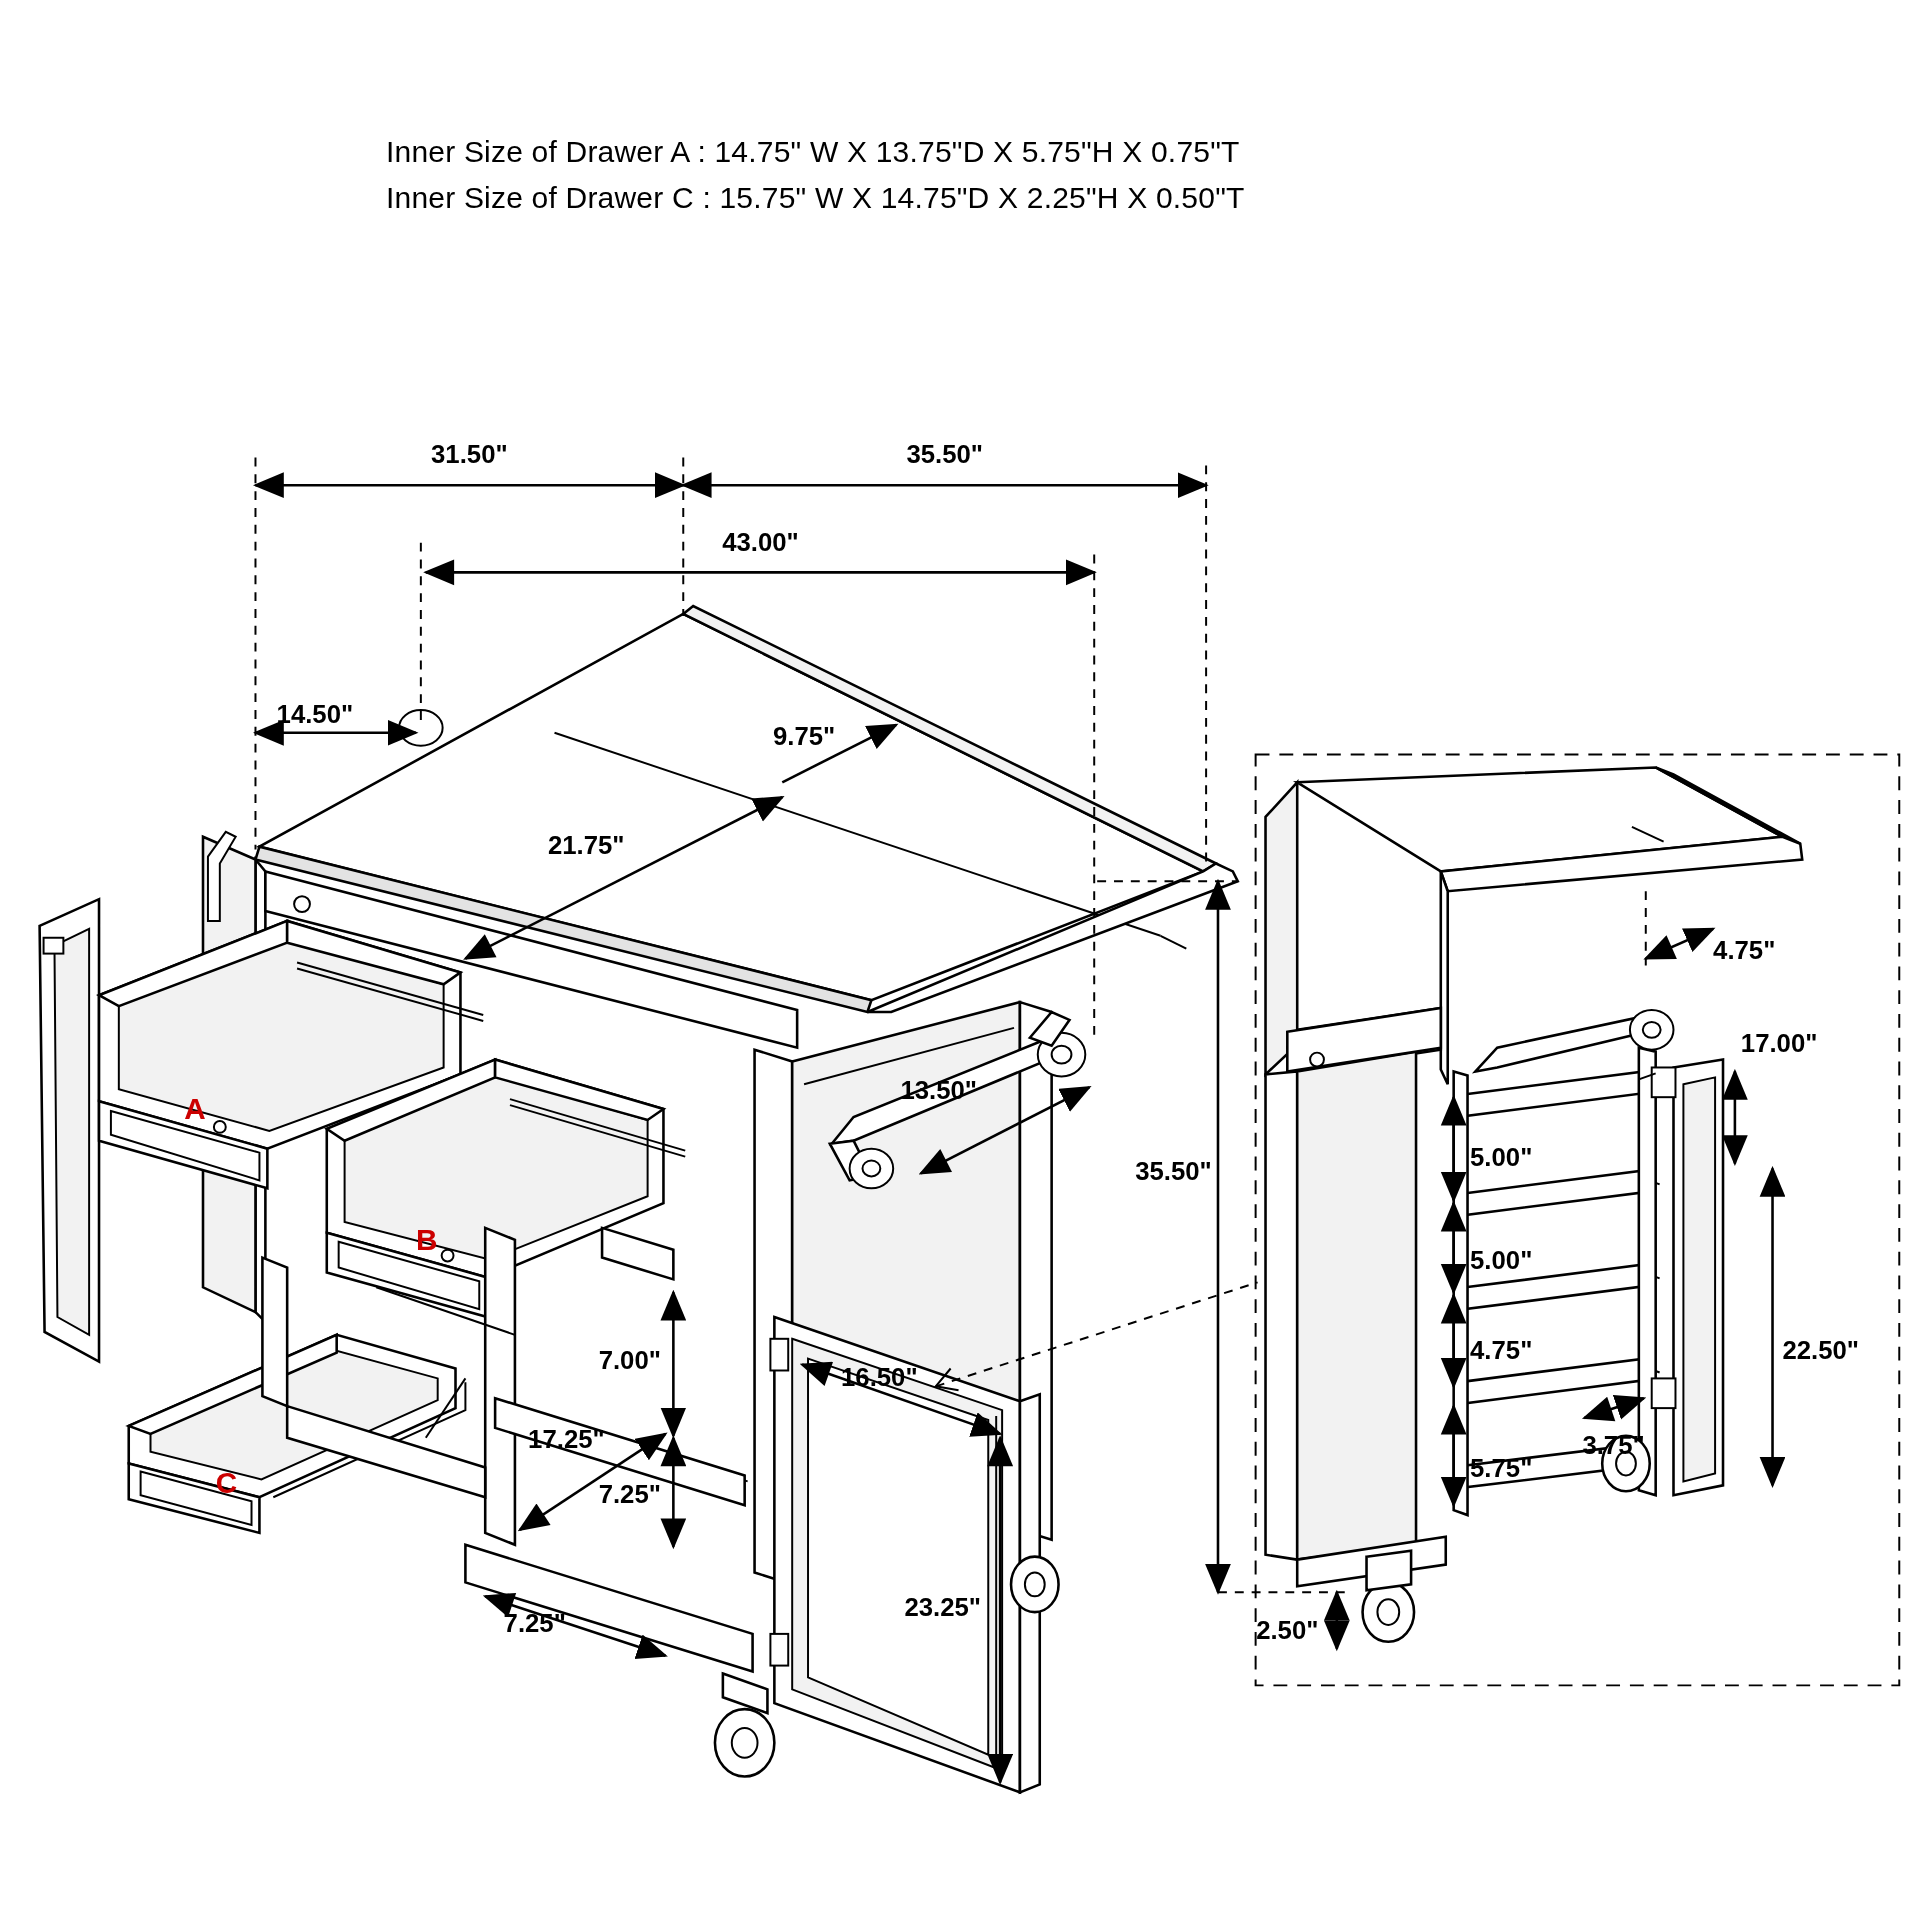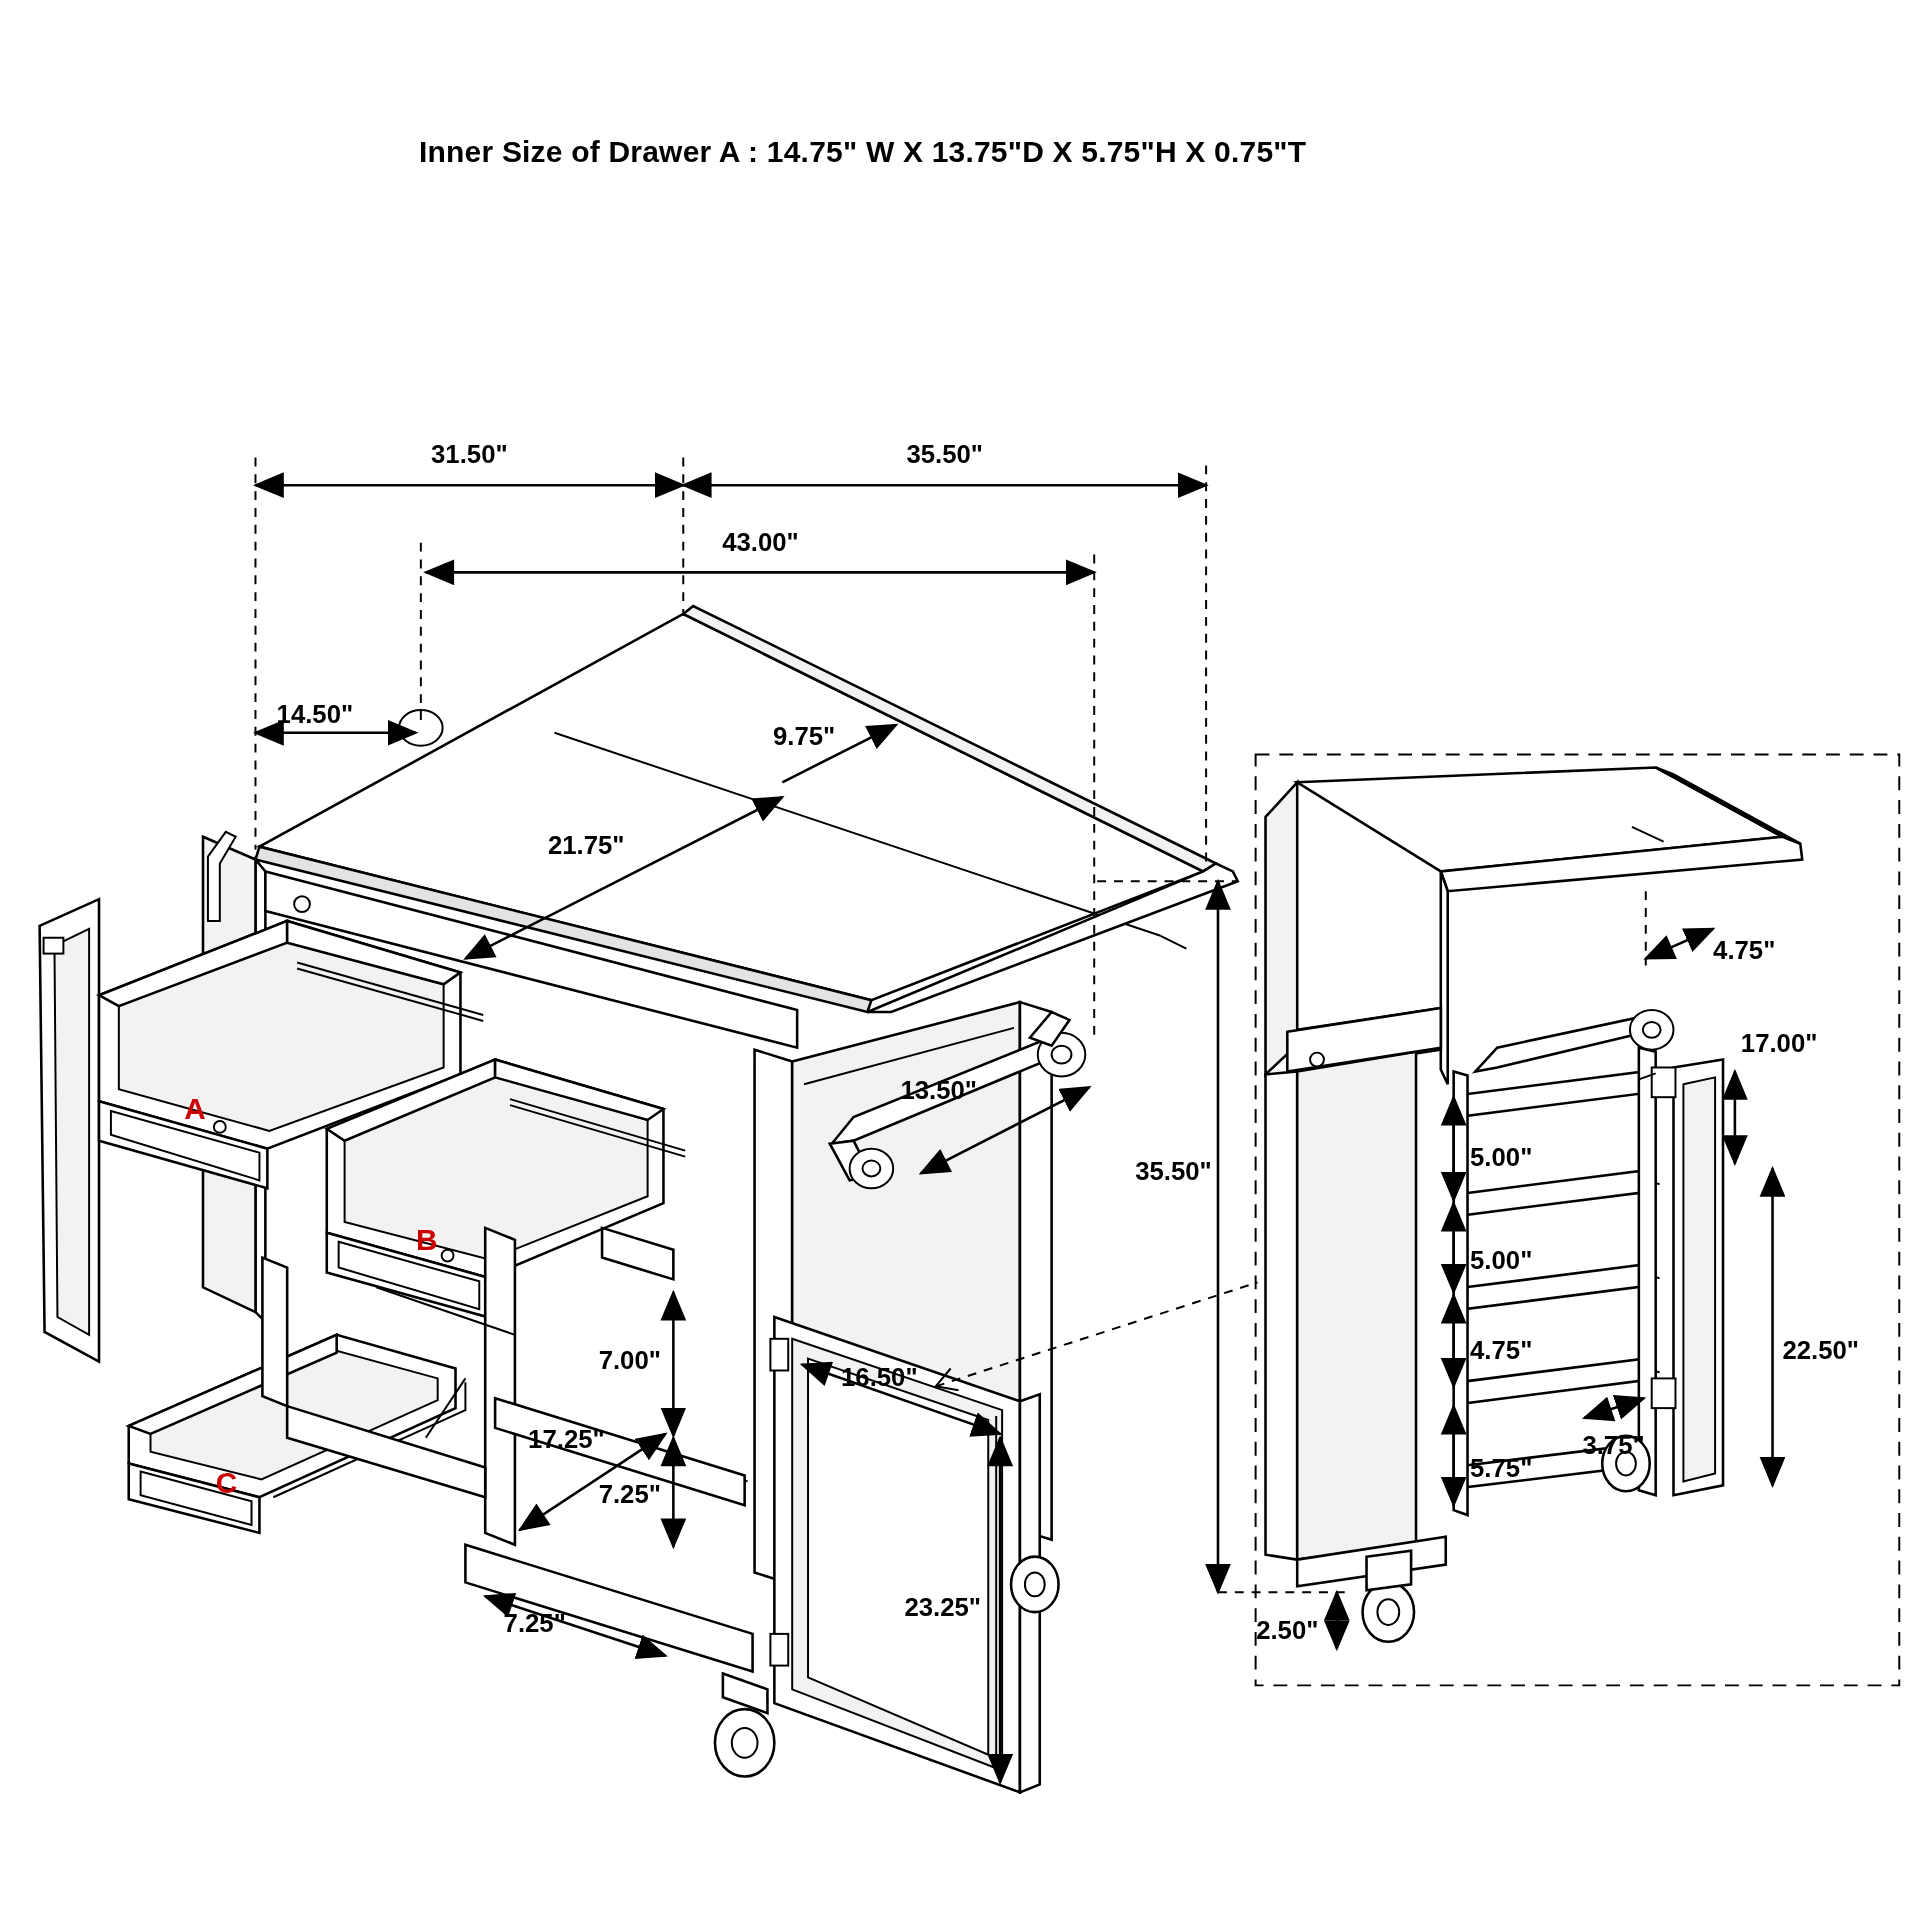--- a/index.html
+++ b/index.html
@@ -1,39 +1,40 @@
 <!DOCTYPE html>
 <html><head>
 <meta charset="utf-8">
 <style>
   html,body{margin:0;padding:0;background:#ffffff;}
   body{width:1927px;height:1927px;position:relative;overflow:hidden;
        font-family:"Liberation Sans", sans-serif;color:#000;}
   #stage{position:absolute;left:0;top:0;width:1927px;height:1927px;}
   .spec-block{position:absolute;left:386px;top:129px;width:1238px;}
-  .spec-line{font-size:30px;font-weight:bold;line-height:46px;letter-spacing:0.2px;white-space:nowrap;margin-left:33px;}
+  .spec-line{font-size:30px;font-weight:normal;line-height:46px;letter-spacing:0.2px;white-space:nowrap;}
   svg{position:absolute;left:0;top:0;width:1927px;height:1927px;}
   .lbl{font-size:26px;font-weight:bold;fill:#000;font-family:"Liberation Sans", sans-serif;}
   .lbl-red{font-size:30px;font-weight:bold;fill:#cc0000;font-family:"Liberation Sans", sans-serif;}
   .ln{stroke:#000;fill:none;}
   .thin{stroke-width:2;}
   .med{stroke-width:2.6;}
   .dash{stroke:#000;stroke-width:2;fill:none;stroke-dasharray:14 10;}
   .dashfine{stroke:#000;stroke-width:2;fill:none;stroke-dasharray:9 8;}
   .fillw{fill:#ffffff;}
   .fillg{fill:#f2f2f2;}
   .filld{fill:#e3e3e3;}
 </style>
 </head>
 <body>
 
 <div id="stage">
 
   <div class="spec-block">
     <div class="spec-line">Inner Size of Drawer A : 14.75" W X 13.75"D X 5.75"H X 0.75"T</div>
+    <div class="spec-line">Inner Size of Drawer C : 15.75" W X 14.75"D X 2.25"H X 0.50"T</div>
   </div>
 
   <svg viewBox="0 0 1946 1946">
     <defs>
       <marker id="ar" markerWidth="14" markerHeight="14" refX="11" refY="5" orient="auto">
         <path d="M0,0 L12,5 L0,10 z" fill="#000"></path>
       </marker>
       <marker id="arS" markerWidth="14" markerHeight="14" refX="1" refY="5" orient="auto">
         <path d="M12,0 L0,5 L12,10 z" fill="#000"></path>
       </marker>

